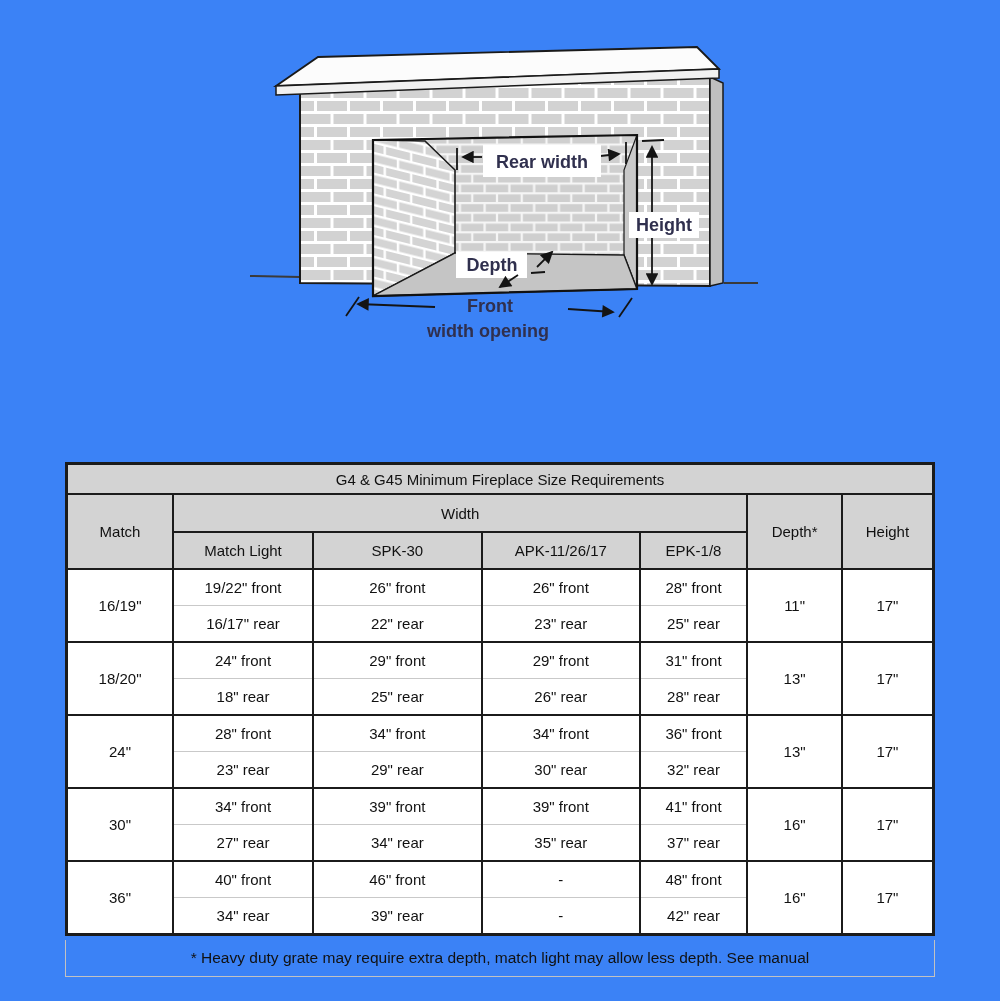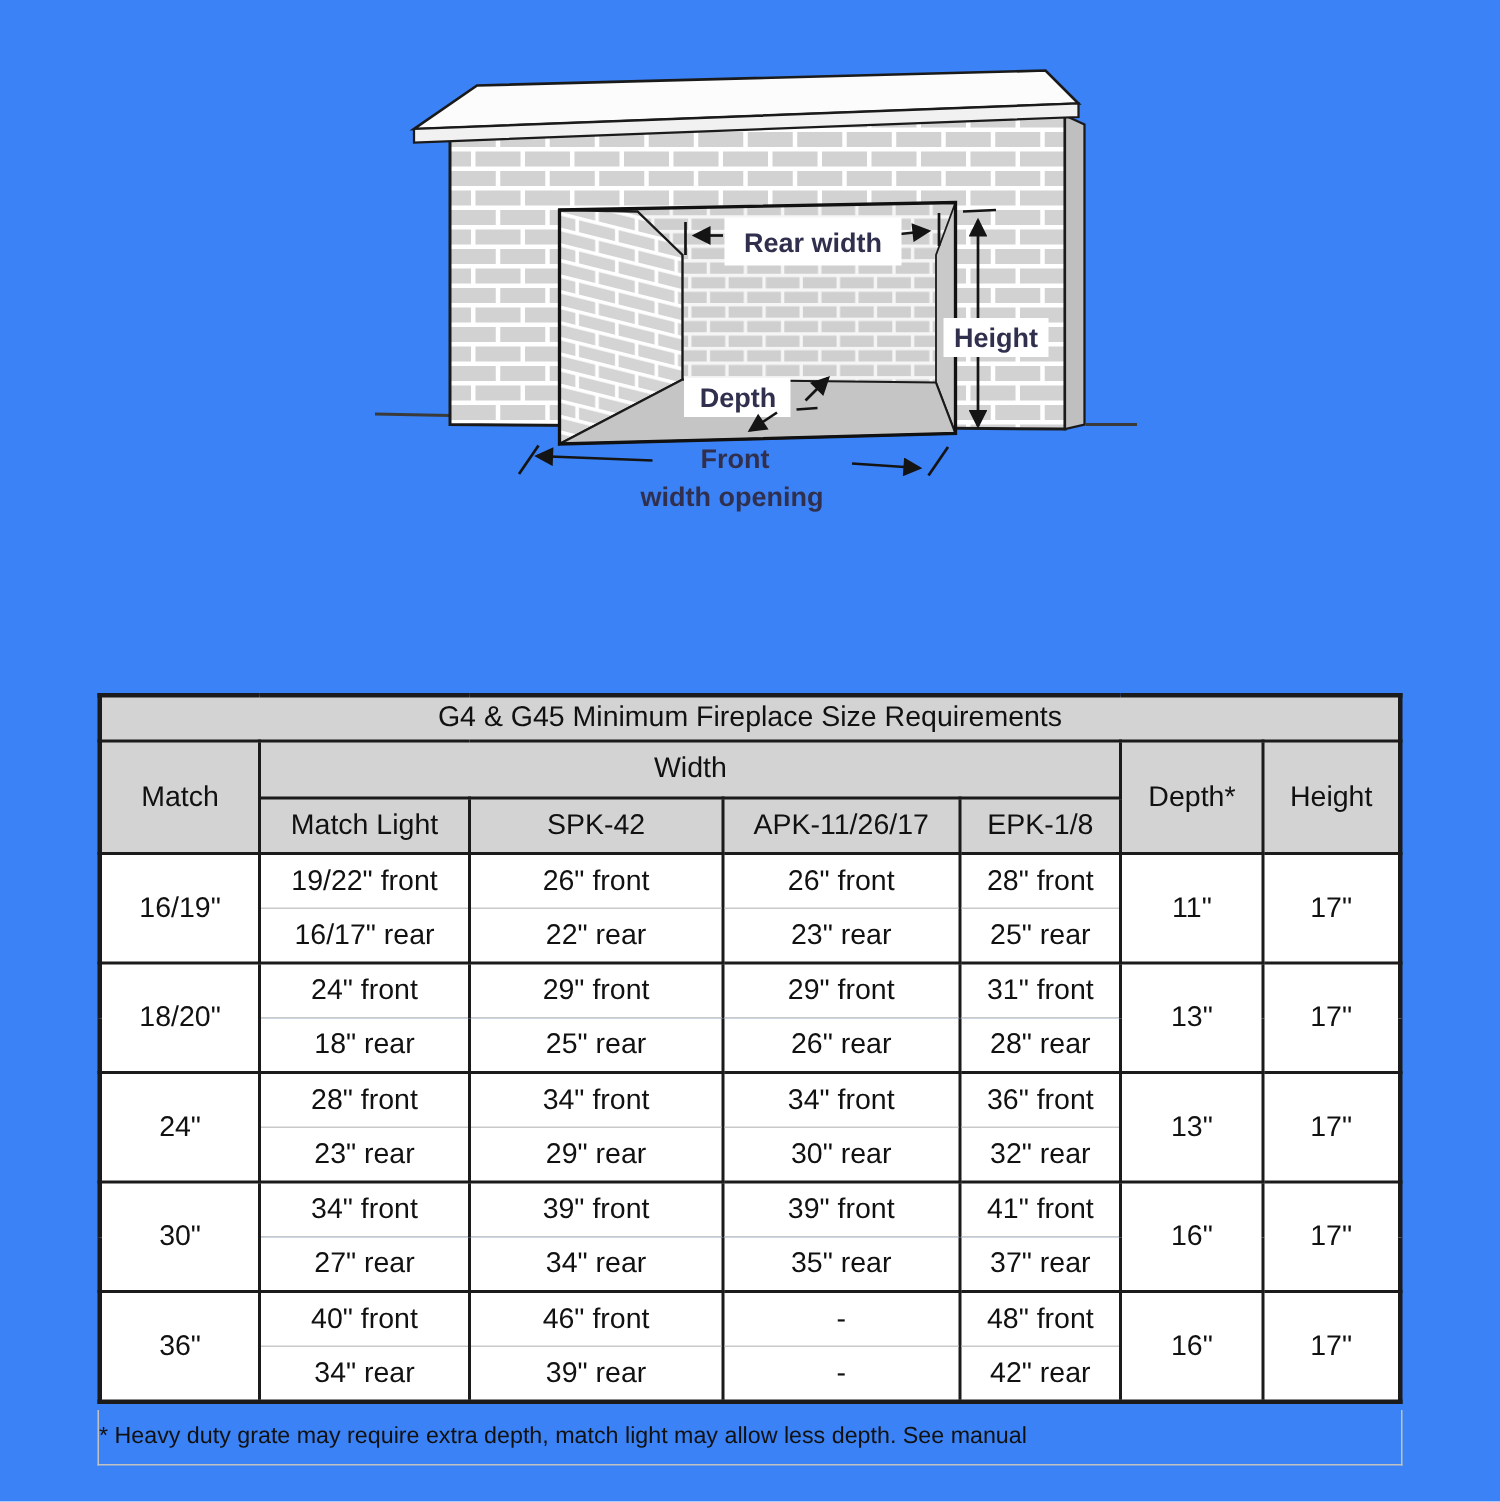--- a/index.html
+++ b/index.html
@@ -19,40 +19,40 @@
   .diagram-wrap{position:absolute;left:200px;top:46px;width:560px;height:300px;}
   .dim-label{font:700 18px "Liberation Sans",sans-serif;fill:var(--label-color);}
   
   .note{position:absolute;left:178px;top:363px;width:660px;display:flex;
         font-size:17px;line-height:24px;color:#222;}
   .note-label{font-weight:700;width:66px;flex:0 0 66px;}
   
   .spec-table{
     position:absolute;left:65px;top:462px;width:870px;
     border-collapse:collapse;table-layout:fixed;
-    font-size:19px;color:#111;
+    font-size:15px;color:#111;
   }
   .spec-table th,.spec-table td{
     border:2px solid var(--border);
     text-align:center;vertical-align:middle;
     font-weight:400;padding:0;
   }
   .spec-table{border:3px solid var(--border);}
   .title-row th{background:var(--header-bg);height:28px;}
   .hdr{background:var(--header-bg);}
   .hdr-top{height:36px;}
   .hdr-sub{height:35px;margin-left:16px;}
   .spec-table td{height:35px;background:#fff;}
   td.sub-top{border-bottom:1px solid #c9c9c9;}
   td.sub-bottom{border-top:1px solid #c9c9c9;}
   
   .footnote{
     position:absolute;left:65px;top:940px;width:868px;height:36px;
     border:1px solid #c2c2c2;border-top:none;
-    line-height:36px;font-size:15.5px;color:#111;
+    line-height:36px;text-align:center;font-size:15.5px;color:#111;
   }
 </style>
 </head>
 <body>
 
 <div id="canvas">
 
   <div class="diagram-wrap">
     <svg viewBox="0 0 560 300" width="560" height="300">
       <defs>
@@ -137,21 +137,21 @@
         <th colspan="7">G4 &amp; G45 Minimum Fireplace Size Requirements</th>
       </tr>
       <tr>
         <th class="hdr hdr-top" rowspan="2">Match</th>
         <th class="hdr hdr-top" colspan="4">Width</th>
         <th class="hdr hdr-top" rowspan="2">Depth*</th>
         <th class="hdr hdr-top" rowspan="2">Height</th>
       </tr>
       <tr>
         <th class="hdr hdr-sub">Match Light</th>
-        <th class="hdr hdr-sub">SPK-42</th>
+        <th class="hdr hdr-sub">SPK-30</th>
         <th class="hdr hdr-sub">APK-11/26/17</th>
         <th class="hdr hdr-sub">EPK-1/8</th>
       </tr>
     </thead>
     <tbody>
         <tr>
           <td rowspan="2">16/19"</td>
           <td class="sub-top">19/22" front</td>
           <td class="sub-top">26" front</td>
           <td class="sub-top">26" front</td>

